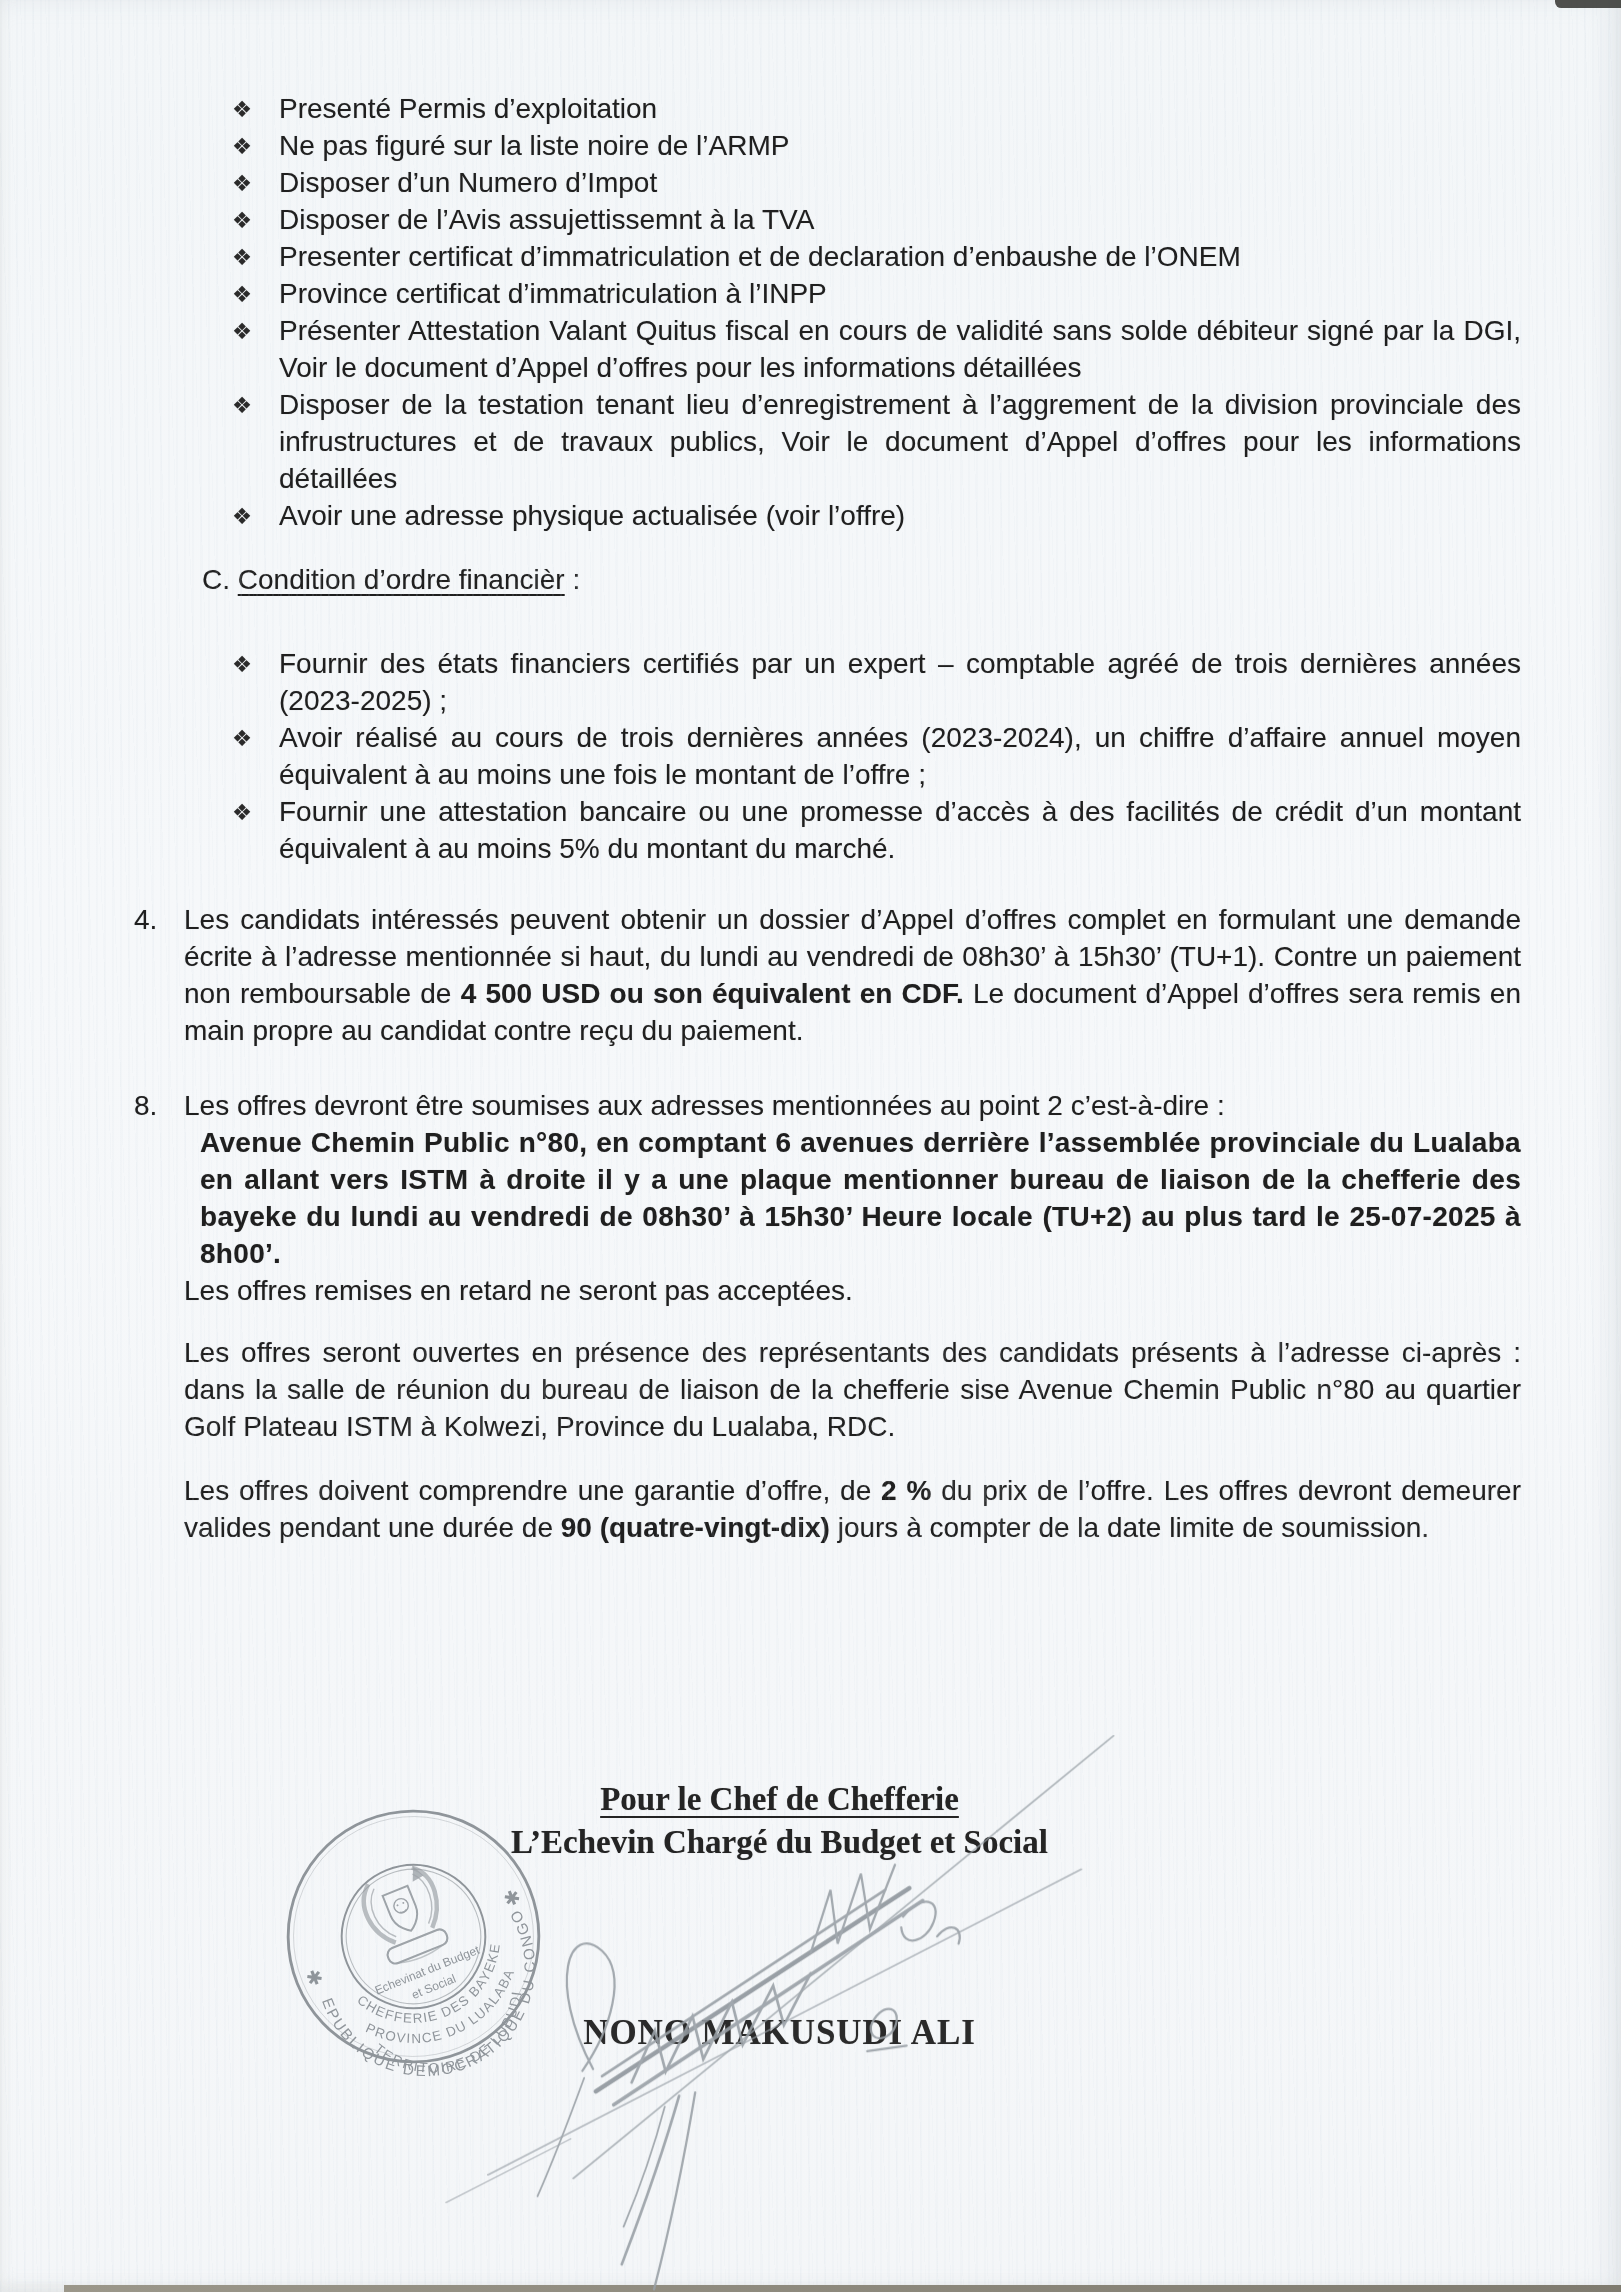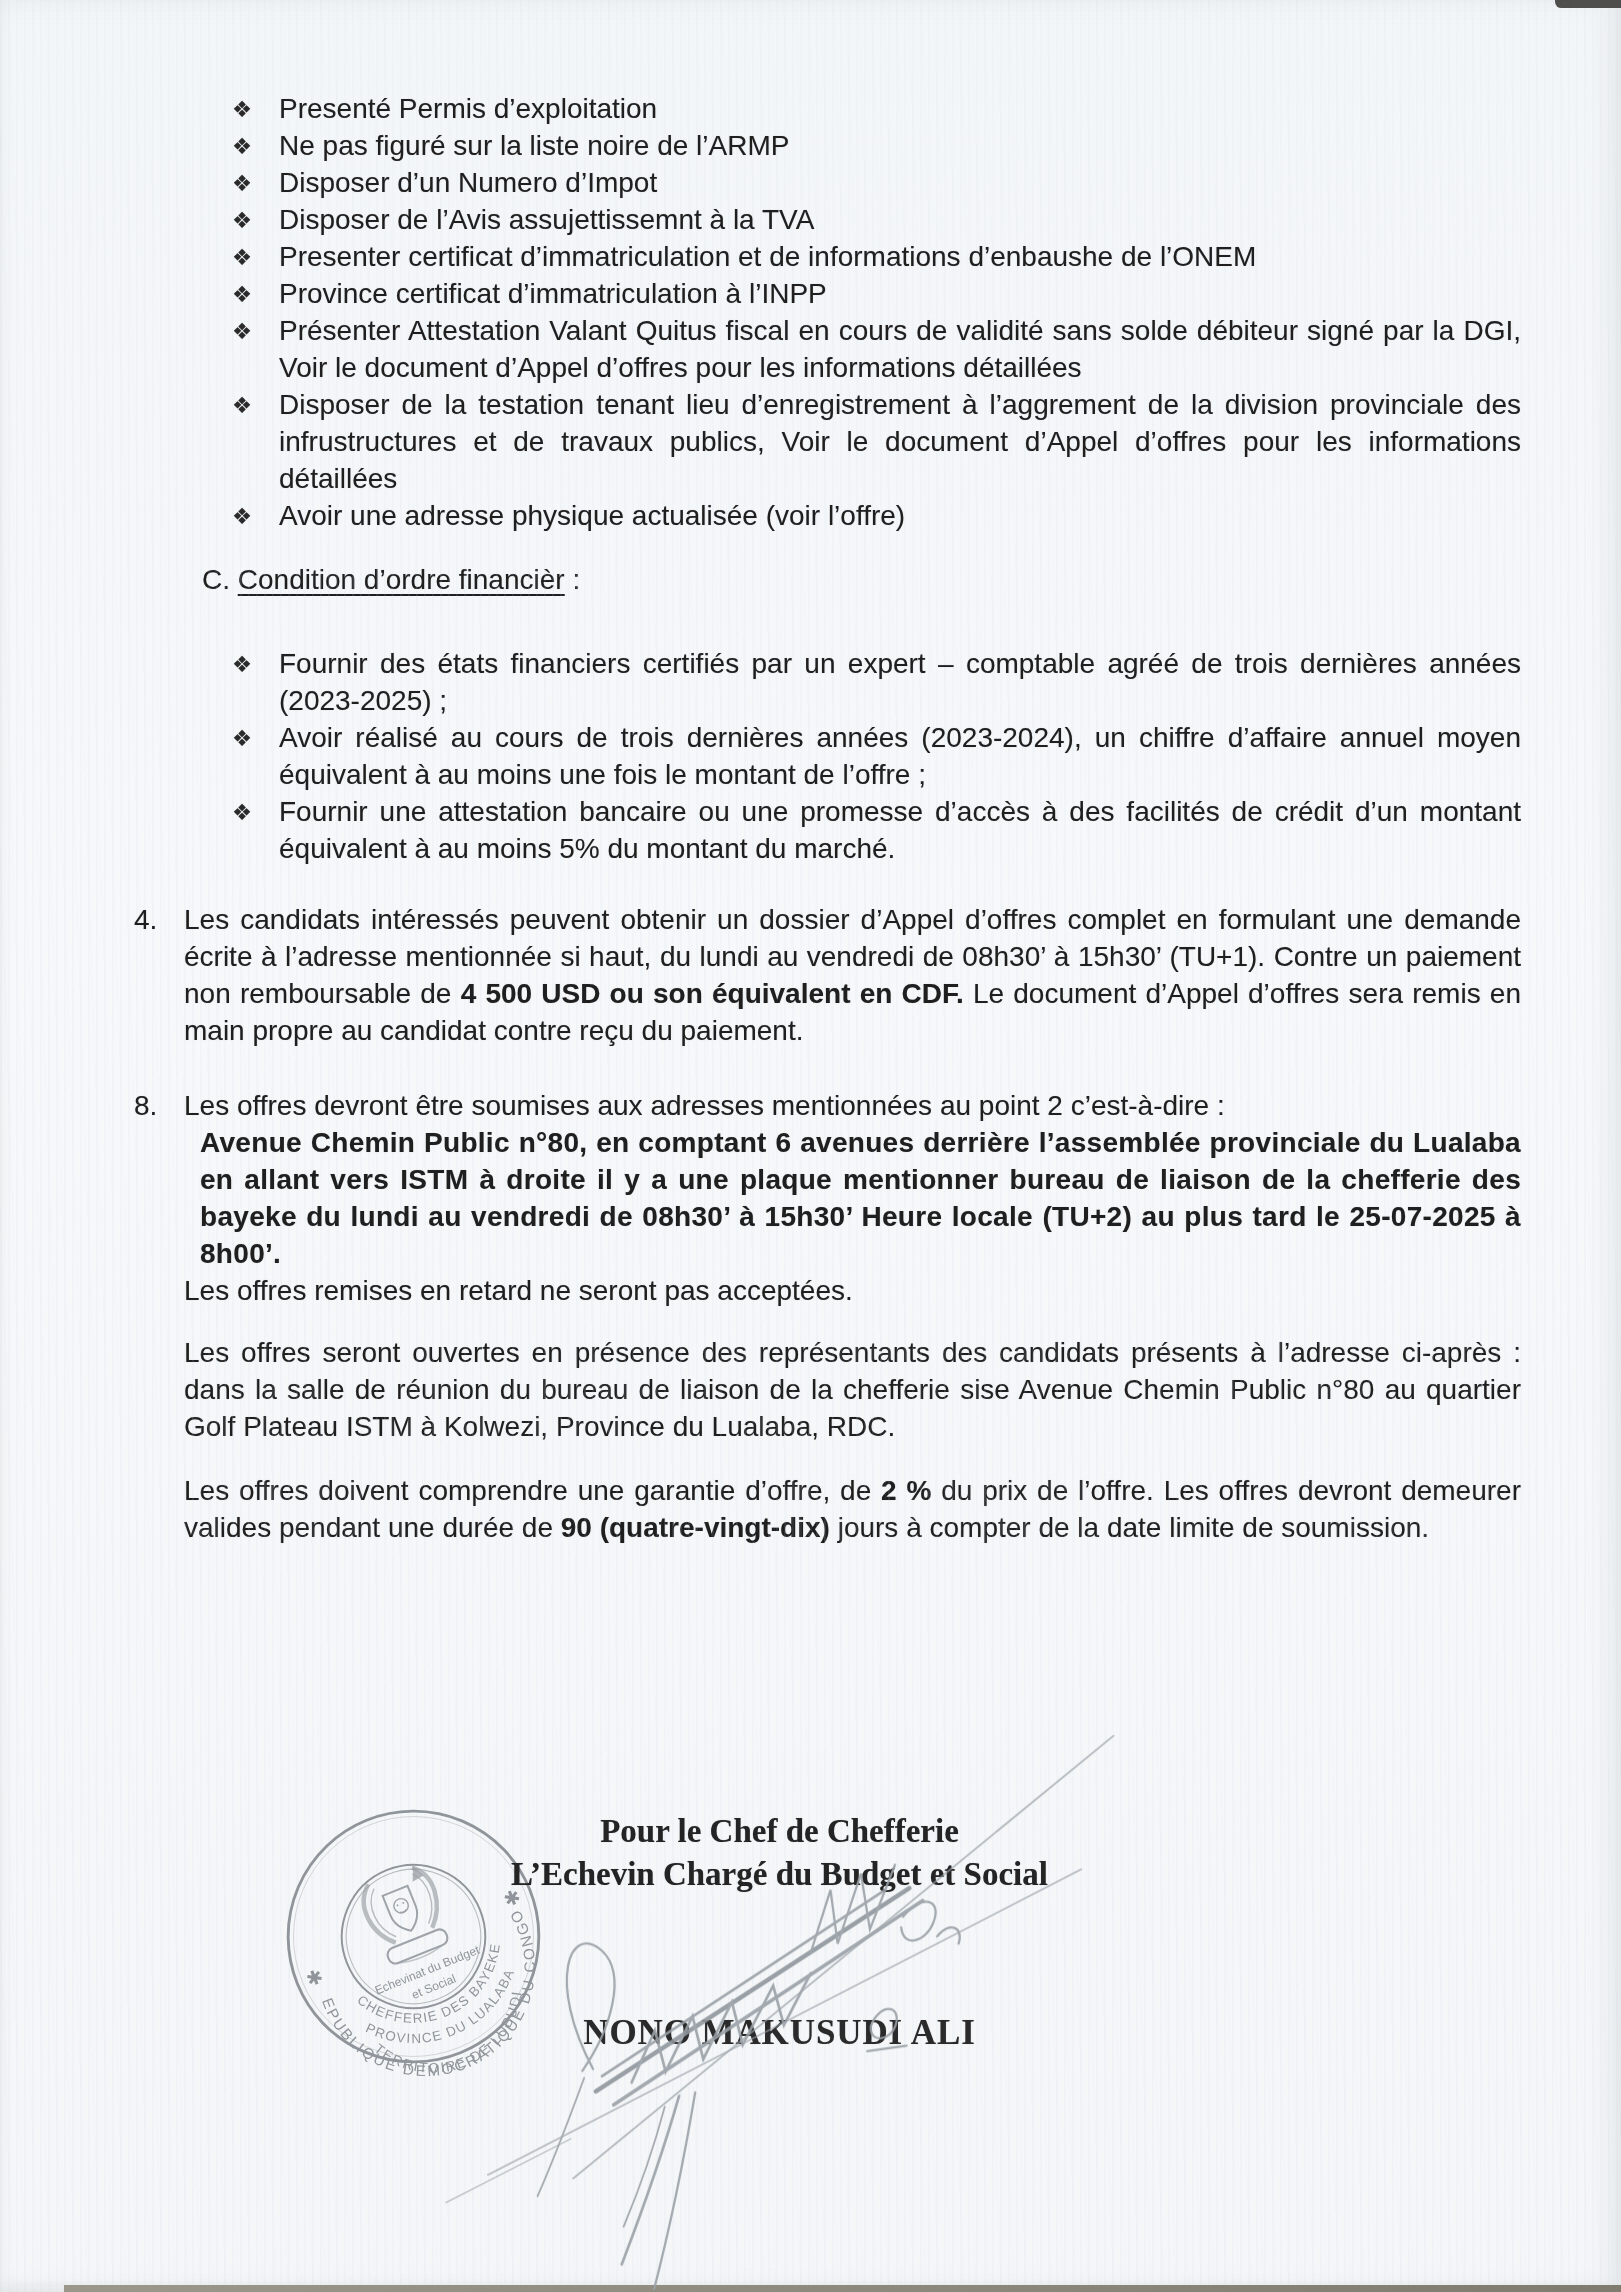--- a/index.html
+++ b/index.html
@@ -32,21 +32,21 @@
   b { font-weight:bold; }
   .para { margin:25px 100px 0 184px; text-align:justify; }
   .para.guarantee { margin-top:27px; }
 
   
   .sig-text {
     position:absolute; left:466px; top:1778px; width:627px; text-align:center;
     font-family:"Liberation Serif", serif; font-weight:bold; font-size:33px; line-height:43px;
     color:#242424; text-shadow:0 0 0.9px rgba(40,40,40,.35);
   }
-  .sig-text .l1 { text-decoration-thickness:2.2px; text-underline-offset:6.3px;margin-top:32px; }
+  .sig-text .l1 { text-decoration:underline; text-decoration-thickness:2.2px; text-underline-offset:6.3px; }
   .sig-name {
     position:absolute; left:466px; top:2013px; width:627px; text-align:center;
     font-family:"Liberation Serif", serif; font-weight:bold; font-size:35px; letter-spacing:0.9px;
     color:#2a2a2a; text-shadow:0 0 0.9px rgba(40,40,40,.3);
   }
   .stamp-svg { position:absolute; left:264px; top:1787px; width:299px; height:299px; filter:blur(0.3px); opacity:.92; }
   .sign-svg  { position:absolute; left:403px; top:1639px; width:905px; height:654px; }
 
   .corner-notch { position:absolute; top:0; right:0; width:66px; height:8px; background:#33332f; border-bottom-left-radius:6.3px; opacity:.85; }
   .bottom-strip { position:absolute; left:64px; right:0; bottom:0; height:8px; background:linear-gradient(90deg,#9b978a,#7f7b6f); }
@@ -59,21 +59,21 @@
   <div class="corner-notch"></div>
   <div class="bottom-strip"></div>
 
   <div class="copy">
 
     <ul class="dlist listA">
       <li><span class="dmark">❖</span><span>Presenté Permis d’exploitation</span></li>
       <li><span class="dmark">❖</span><span>Ne pas figuré sur la liste noire de l’ARMP</span></li>
       <li><span class="dmark">❖</span><span>Disposer d’un Numero d’Impot</span></li>
       <li><span class="dmark">❖</span><span>Disposer de l’Avis assujettissemnt à la TVA</span></li>
-      <li><span class="dmark">❖</span><span>Presenter certificat d’immatriculation et de informations d’enbaushe de l’ONEM</span></li>
+      <li><span class="dmark">❖</span><span>Presenter certificat d’immatriculation et de declaration d’enbaushe de l’ONEM</span></li>
       <li><span class="dmark">❖</span><span>Province certificat d’immatriculation à l’INPP</span></li>
       <li><span class="dmark">❖</span><span>Présenter Attestation Valant Quitus fiscal en cours de validité sans solde débiteur signé par la DGI, Voir le document d’Appel d’offres pour les informations détaillées</span></li>
       <li><span class="dmark">❖</span><span>Disposer de la testation tenant lieu d’enregistrement à l’aggrement de la division provinciale des infrustructures et de travaux publics, Voir le document d’Appel d’offres pour les informations détaillées</span></li>
       <li><span class="dmark">❖</span><span>Avoir une adresse physique actualisée (voir l’offre)</span></li>
     </ul>
 
     <div class="c-head">
       <span>C.</span>
       <span class="uline">Condition d’ordre financièr</span><span> :</span>
     </div>

